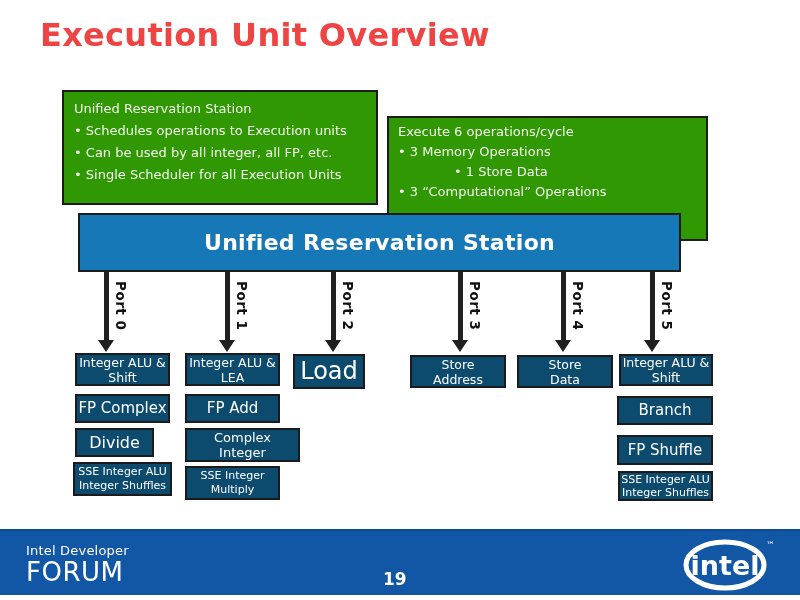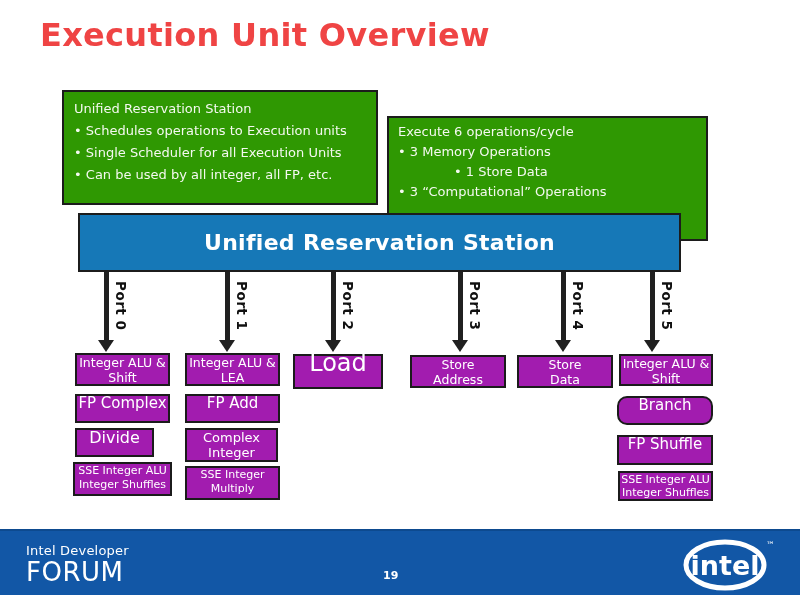--- a/index.html
+++ b/index.html
@@ -42,63 +42,63 @@
   .ar0{left:104px} .ar1{left:225px} .ar2{left:331px} .ar3{left:458px} .ar4{left:561px} .ar5{left:650px}
 
   .plabel {
     position:absolute; top:281px; writing-mode:vertical-rl;
     font-size:13.5px; font-weight:bold; color:#111; letter-spacing:0.5px; height:72px;
   }
   .pl0{left:113px} .pl1{left:234px} .pl2{left:340px} .pl3{left:467px} .pl4{left:570px} .pl5{left:659px}
 
   
   .unit {
-    position:absolute; background:#a21caf; border:2px solid #1b1b1b; box-sizing:border-box;
-    color:#ffffff; display:flex; flex-direction:column; align-items:center; 
+    position:absolute; background:#0c4a6e; border:2px solid #1b1b1b; box-sizing:border-box;
+    color:#ffffff; display:flex; flex-direction:column; align-items:center; justify-content:center;
     text-align:center; font-size:12.5px; line-height:15px;
   }
   .u-p0r1   { left:75px;  top:353px; width:95px; height:33px; }
   .u-p1r1   { left:185px; top:353px; width:95px; height:33px; }
-  .u-load   { left:293px; top:354px; width:90px; height:35px; font-size:24px; }
+  .u-load   { left:293px; top:354px; width:72px; height:35px; font-size:24px; }
   .u-p3r1   { left:410px; top:355px; width:96px; height:33px; }
   .u-p4r1   { left:517px; top:355px; width:96px; height:33px; }
   .u-p5r1   { left:619px; top:354px; width:94px; height:32px; }
   .u-fpmul  { left:75px;  top:394px; width:95px; height:29px; font-size:15px; }
   .u-div    { left:75px;  top:428px; width:79px; height:29px; font-size:16px; }
   .u-p0sse  { left:73px;  top:462px; width:99px; height:34px; font-size:11px; line-height:14px; }
   .u-fpadd  { left:185px; top:394px; width:95px; height:29px; font-size:15px; }
-  .u-cplx   { left:185px; top:428px; width:93px; height:34px; font-size:13px; line-height:15px; }
+  .u-cplx   { left:185px; top:428px; width:115px; height:34px; font-size:13px; line-height:15px; }
   .u-p1sse  { left:185px; top:466px; width:95px; height:34px; font-size:11px; line-height:14px; }
-  .u-branch { left:617px; top:396px; width:96px; height:29px; font-size:15px;border-radius:10px; }
+  .u-branch { left:617px; top:396px; width:96px; height:29px; font-size:15px; }
   .u-fpshuf { left:617px; top:435px; width:96px; height:30px; font-size:15px; }
   .u-p5sse  { left:618px; top:471px; width:95px; height:30px; font-size:11px; line-height:13px; }
 
   
   .footer {
     position:absolute; left:0; top:529px; width:800px; height:66px;
     background:#1257A6; border-top:2px solid #0d4a8f; box-sizing:border-box; color:#ffffff;
   }
   .brand { position:absolute; left:26px; top:13px; line-height:1; }
   .brand-top    { font-size:13px; letter-spacing:0.2px; }
   .brand-bottom { font-size:26px; letter-spacing:0.5px; margin-top:1px; transform:scaleY(1.05); transform-origin:left top; }
-  .pagenum { position:absolute; left:383px; top:38px; font-size:11px; font-weight:bold;text-align:right; }
+  .pagenum { position:absolute; left:383px; top:38px; font-size:17px; font-weight:bold;text-align:right; }
   .intel-logo { position:absolute; left:683px; top:5px; }
 </style>
 </head>
 <body>
 
 <div id="slide">
 
   <div class="title">Execution Unit Overview</div>
 
   <div class="note note-left">
     <div>Unified Reservation Station</div>
     <div class="bullet">Schedules operations to Execution units</div>
+    <div class="bullet">Can be used by all integer, all FP, etc.</div>
     <div class="bullet">Single Scheduler for all Execution Units</div>
-    <div class="bullet">Can be used by all integer, all FP, etc.</div>
   </div>
 
   <div class="note note-right">
     <div>Execute 6 operations/cycle</div>
     <div class="bullet">3 Memory Operations</div>
     <div class="bullet sub">1 Store Data</div>
     <div class="bullet">3 “Computational” Operations</div>
   </div>
 
   <div class="station">

